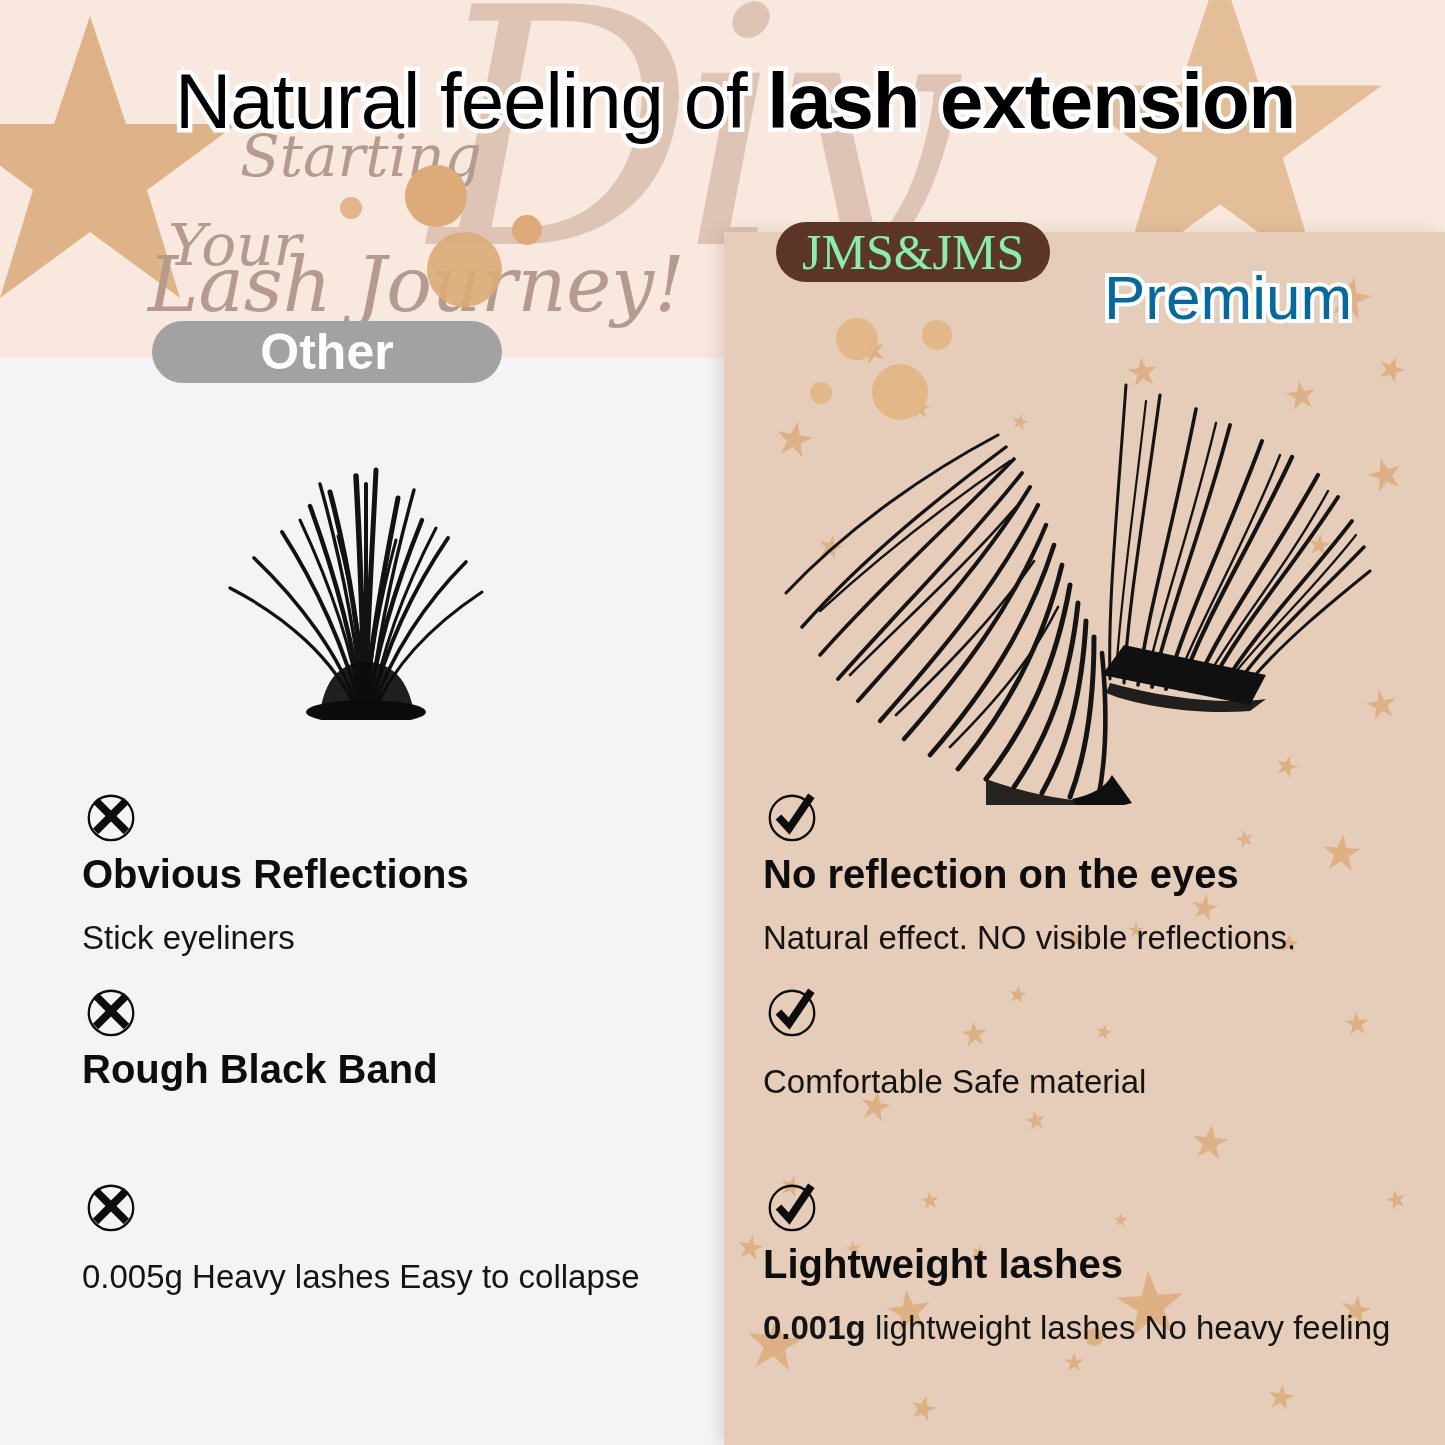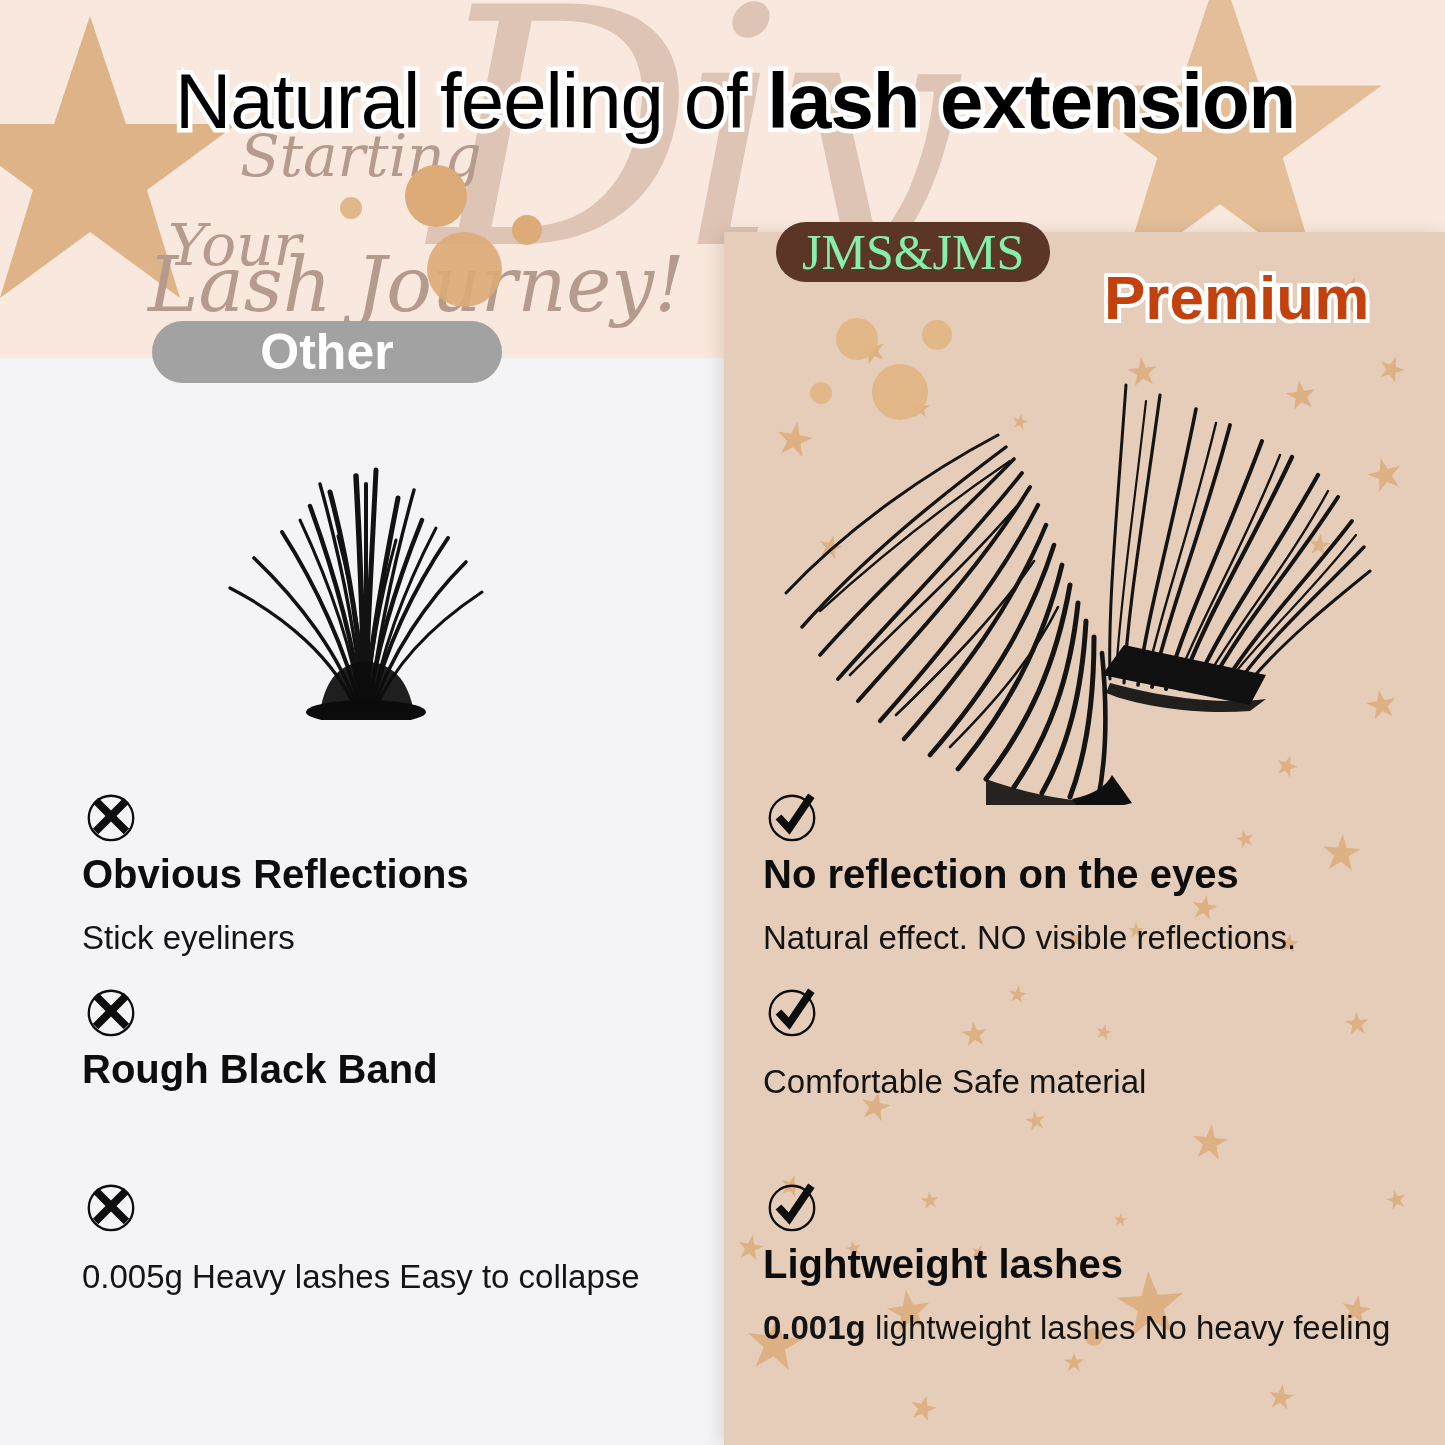--- a/index.html
+++ b/index.html
@@ -72,21 +72,21 @@
   .panel-right-stars{position:absolute;inset:0;width:721px;height:1213px;}
   .badge-jms{
     position:absolute;left:776px;top:222px;
     height:60px;padding:0 26px;border-radius:32px;background:#5b3626;
     display:flex;align-items:center;justify-content:center;
     color:#86efac;font-family:"Liberation Serif", serif;
     font-size:50px;letter-spacing:0px;z-index:7;white-space:nowrap;
   }
   .label-premium{
     position:absolute;left:1104px;top:262px;
-    font-size:62px;font-weight:700;color:#c2410c;white-space:nowrap;
+    font-size:62px;font-weight:400;color:#0369a1;white-space:nowrap;
     -webkit-text-stroke:8px #ffffff;paint-order:stroke fill;z-index:7;
   }
   .lash-right{position:absolute;left:780px;top:375px;width:620px;height:430px;z-index:3;}
   .dot-r{position:absolute;border-radius:50%;background:#e1b685;opacity:.95;}
 
   
   .features{position:absolute;z-index:8;}
   .features.left{left:82px;top:788px;width:600px;}
   .features.right{left:763px;top:788px;width:665px;}
   .feat{margin-bottom:0;}

